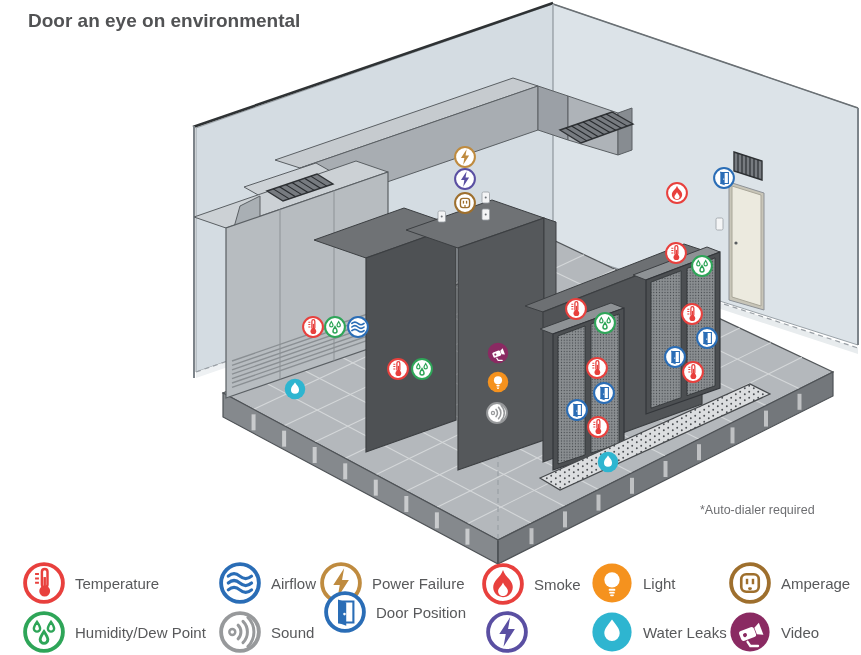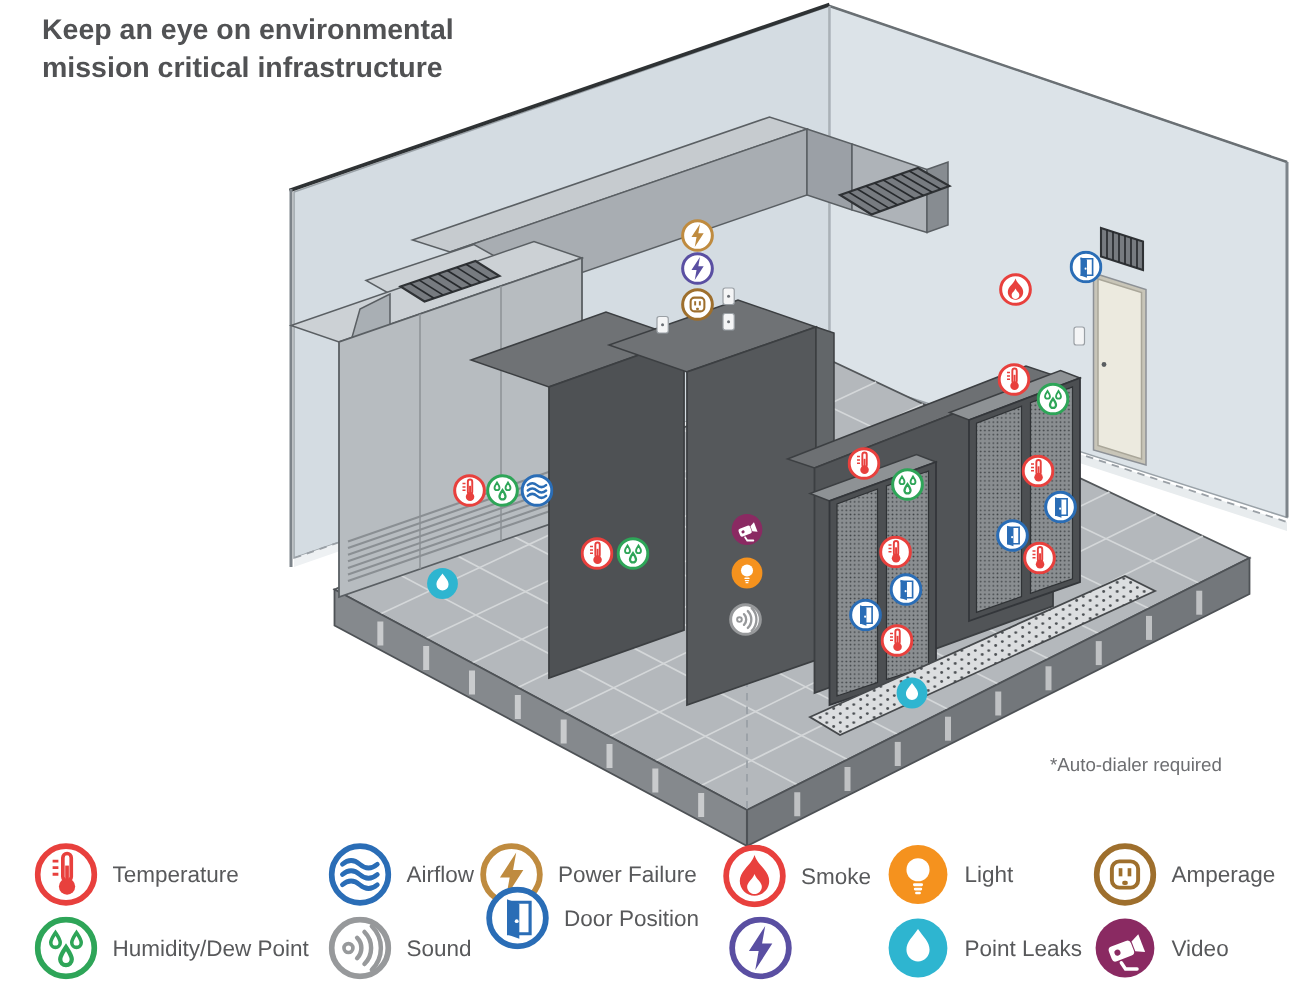--- a/index.html
+++ b/index.html
@@ -362,22 +362,21 @@
         <rect x="11.7" y="8.6" width="1.4" height="6.4" fill="#e8403d"></rect>
         <circle cx="12.4" cy="16.6" r="3.1" fill="#e8403d"></circle>
       </svg>
       <svg width="22" height="22" viewBox="0 0 24 24" style="left: 597px; top: 451px;">
         <circle cx="12" cy="12" r="11.2" fill="#2eb5d0" stroke="none" stroke-width="2.2"></circle>
         <path d="M12,4.8c2,2.9,4.4,5,4.4,7.9a4.4,4.4,0,0,1-8.8,0C7.6,9.8,10,7.7,12,4.8Z" fill="#fff"></path>
       </svg>
     </div>
 
   <div id="title">
-    <div>Keep an eye on environmental</div>
-    <div>mission critical infrastructure</div>
+    <div>Door an eye on environmental</div>
   </div>
 
   <div id="footnote">*Auto-dialer required</div>
 
   <div id="legend">
       <div class="legend-item" style="left: 23px; top: 562px;">
         <svg width="42" height="42" viewBox="0 0 24 24" style="position: static;">
           <circle cx="12" cy="12" r="10.8" fill="#fff" stroke="#e8403d" stroke-width="2.2"></circle>
           <path d="M6.9,6.9h2.2M6.9,9.4h2.2M6.9,11.9h2.2" stroke="#e8403d" stroke-width="1.1" fill="none"></path>
           <rect x="10.8" y="4" width="3.2" height="10.5" rx="1.6" fill="#fff" stroke="#e8403d" stroke-width="1.4"></rect>
@@ -463,21 +462,21 @@
           <circle cx="12" cy="12" r="10.8" fill="#fff" stroke="#5a4fa2" stroke-width="2.2"></circle>
           <polygon points="13.8,3.6 7.6,13.1 11.3,13.1 10,20.4 16.5,10.3 12.6,10.3" fill="#5a4fa2"></polygon>
         </svg>
         <span class="legend-label">Voltage</span>
       </div>
       <div class="legend-item" style="left: 591px; top: 611px;">
         <svg width="42" height="42" viewBox="0 0 24 24" style="position: static;">
           <circle cx="12" cy="12" r="11.2" fill="#2eb5d0" stroke="none" stroke-width="2.2"></circle>
           <path d="M12,4.8c2,2.9,4.4,5,4.4,7.9a4.4,4.4,0,0,1-8.8,0C7.6,9.8,10,7.7,12,4.8Z" fill="#fff"></path>
         </svg>
-        <span class="legend-label">Point Leaks</span>
+        <span class="legend-label">Water Leaks</span>
       </div>
       <div class="legend-item" style="left: 729px; top: 611px;">
         <svg width="42" height="42" viewBox="0 0 24 24" style="position: static;">
           <circle cx="12" cy="12" r="11.2" fill="#8a2a62" stroke="none" stroke-width="2.2"></circle>
           <g transform="rotate(-21 12 12)">
             <rect x="5.8" y="9.6" width="9" height="6" rx="1.5" fill="#fff"></rect>
             <polygon points="15.2,10.6 18.6,8.9 18.6,16.2 15.2,14.6" fill="#fff"></polygon>
             <circle cx="8.7" cy="12.6" r="1.15" fill="#8a2a62"></circle>
           </g>
           <path d="M10.6,17.6l1.6,2.4h4.4" stroke="#fff" stroke-width="1.3" fill="none" stroke-linecap="round"></path>

